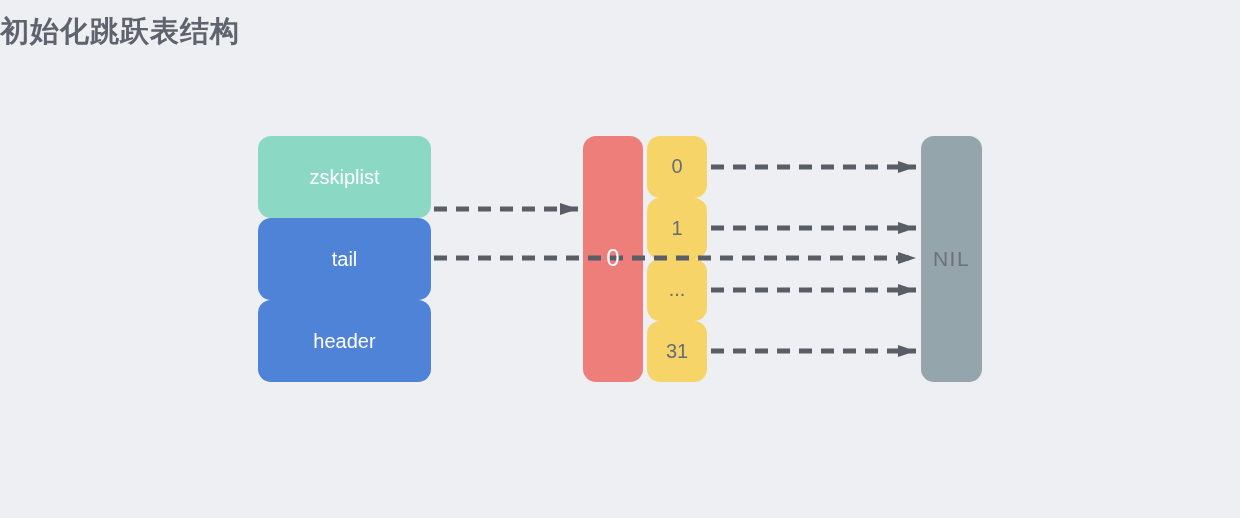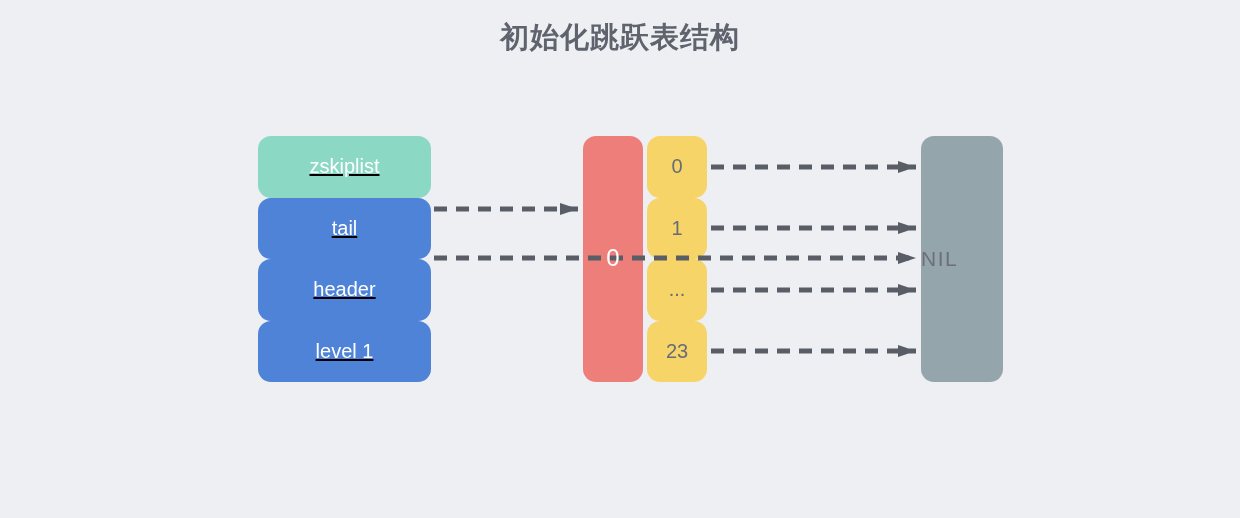--- a/index.html
+++ b/index.html
@@ -10,39 +10,37 @@
   }
   .canvas {
     position: relative;
     width: 1240px;
     height: 518px;
     background: #edeff3;
     overflow: hidden;
   }
   .title {
     position: absolute;
-    top: 18px;
+    top: 12px;
     left: 0;
     width: 100%;
-    text-align: center;
     font-size: 29px;
     font-weight: 600;
     letter-spacing: 1px;
     color: #5f636e;
   }
   
   .zstack {
     position: absolute;
     left: 258px;
     top: 136px;
     width: 173px;
     height: 246px;
     display: flex;
     flex-direction: column;
-    text-decoration: underline;
   }
   .zbox {
     flex: 1;
     border-radius: 13px;
     display: flex;
     align-items: center;
     justify-content: center;
     color: #ffffff;
     font-size: 20px;
   }
@@ -76,27 +74,27 @@
     align-items: center;
     justify-content: center;
     color: #676c77;
     font-size: 20px;
   }
   
   .nil-box {
     position: absolute;
     left: 921px;
     top: 136px;
-    width: 82px;
+    width: 61px;
     height: 246px;
     background: #95a5ac;
     border-radius: 13px;
     display: flex;
     align-items: center;
-    justify-content: flex-start;
+    justify-content: center;
     color: #6d7078;
     font-size: 21px;
     letter-spacing: 1.5px;
   }
   
   .arrows {
     position: absolute;
     left: 0;
     top: 0;
     width: 1240px;
@@ -132,39 +130,36 @@
   <div class="zstack">
     <div class="zbox teal">
       <span>zskiplist</span>
     </div>
     <div class="zbox blue">
       <span>tail</span>
     </div>
     <div class="zbox blue">
       <span>header</span>
     </div>
-    <div class="zbox blue">
-      <span>level 1</span>
-    </div>
   </div>
 
   <div class="red-box"></div>
 
   <div class="ystack">
     <div class="ybox">
       <span>0</span>
     </div>
     <div class="ybox">
       <span>1</span>
     </div>
     <div class="ybox">
       <span>...</span>
     </div>
     <div class="ybox">
-      <span>23</span>
+      <span>31</span>
     </div>
   </div>
 
   <div class="nil-box">
     <span>NIL</span>
   </div>
 
   <svg class="arrows" width="1240" height="518" viewBox="0 0 1240 518" xmlns="http://www.w3.org/2000/svg">
     <defs>
       <marker id="ah" markerUnits="userSpaceOnUse" markerWidth="22" markerHeight="16" refX="19" refY="7" orient="auto">

